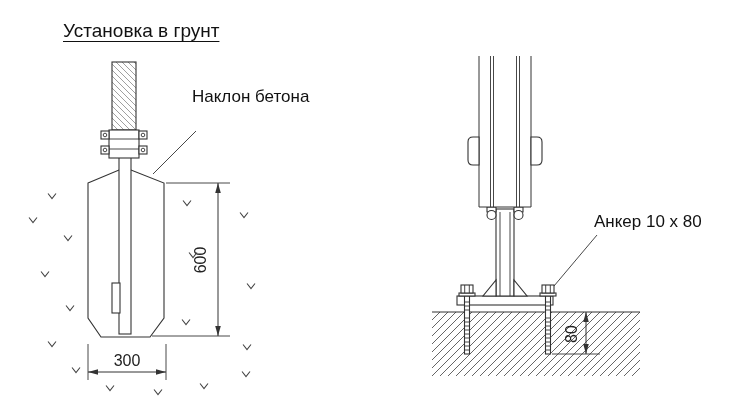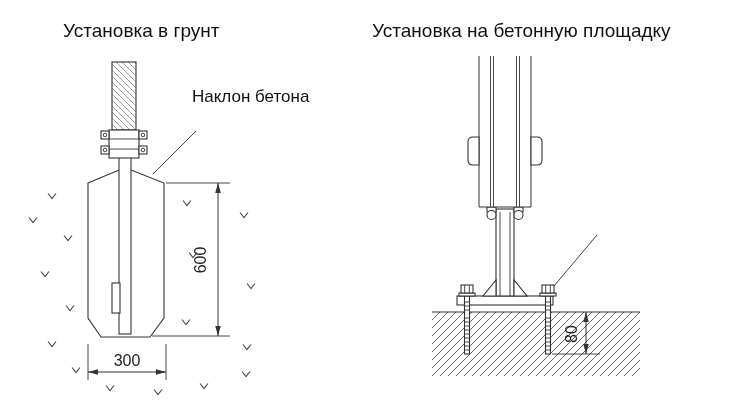--- a/index.html
+++ b/index.html
@@ -2,21 +2,21 @@
 <html style="--line: #333333;"><head>
 <meta charset="utf-8">
 <style>
   * { margin:0; padding:0; box-sizing:border-box; }
   html,body { background:#ffffff; }
   body { font-family:"Liberation Sans", sans-serif; color:#111; }
   .canvas { position:relative; width:756px; height:420px; background:#fff; overflow:hidden; }
   .canvas > svg { position:absolute; left:0; top:0; }
   .title {
     position:absolute; font-size:19px; color:#111;
-    text-underline-offset:4px; white-space:nowrap;
+    text-decoration:underline; text-underline-offset:4px; white-space:nowrap;
   }
   .label { position:absolute; font-size:17px; color:#111; white-space:nowrap; }
   .label span { display:block; line-height:1.5; }
   svg text { font-family:"Liberation Sans", sans-serif; font-size:16px; fill:#222; }
   .ln   { stroke:var(--line,#333); stroke-width:1; fill:none; }
   .lnT  { stroke:var(--line,#333); stroke-width:0.9; fill:none; }
   .shape{ stroke:var(--line,#333); stroke-width:1.1; fill:#ffffff; }
   .arr  { fill:var(--line,#333); stroke:none; }
 </style>
 </head>
@@ -193,20 +193,20 @@
         <line class="ln" x1="586" y1="312" x2="586" y2="354"></line>
         <polygon class="arr" points="586,312 583.2,322 588.8,322"></polygon>
         <polygon class="arr" points="586,354 583.2,344 588.8,344"></polygon>
         <text x="577" y="334" text-anchor="middle" transform="rotate(-90 577 334)">80</text>
       </g>
     </g>
   </svg>
 
   <div class="title" style="left:63px; top:20px;">Установка в грунт</div>
 
-  <div class="title" style="left:372px; top:20px;">Установка на бетонную площадку</div>
 
   <div class="label" style="left:192px; top:84px;">
     <span>Наклон бетона</span>
   </div>
 
+  <div class="label" style="left:594px; top:212px;">Анкер 10 x 80</div>
 
 </div>
 
 </body></html>

